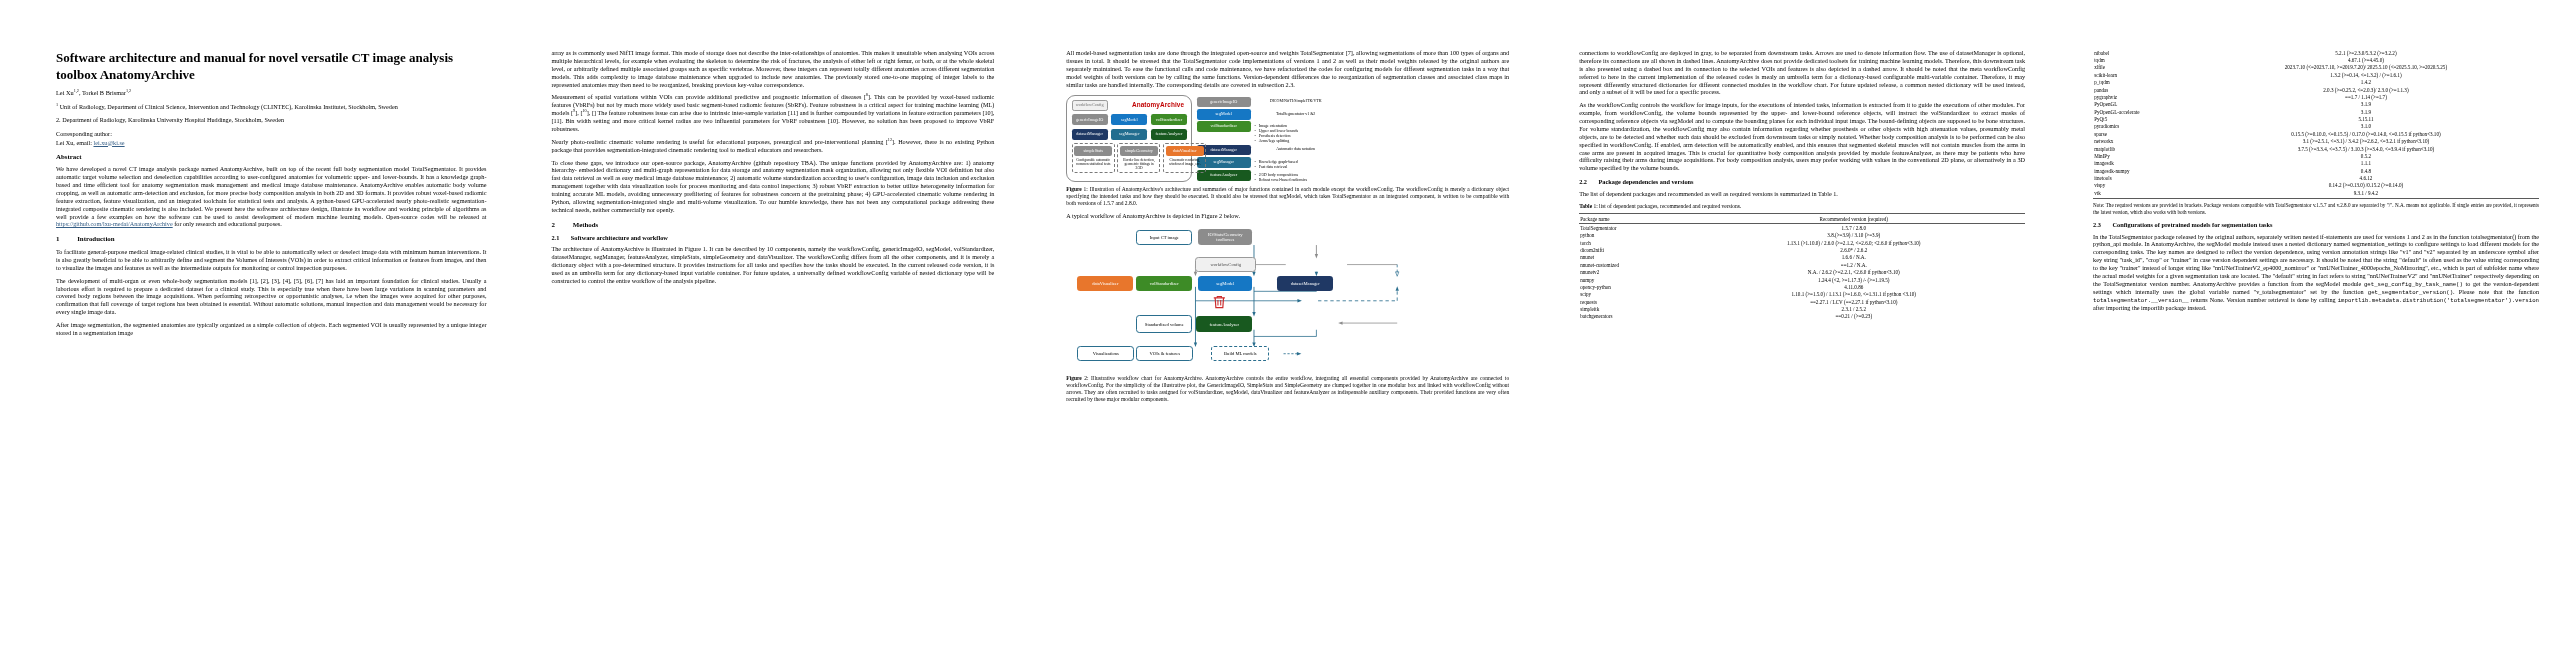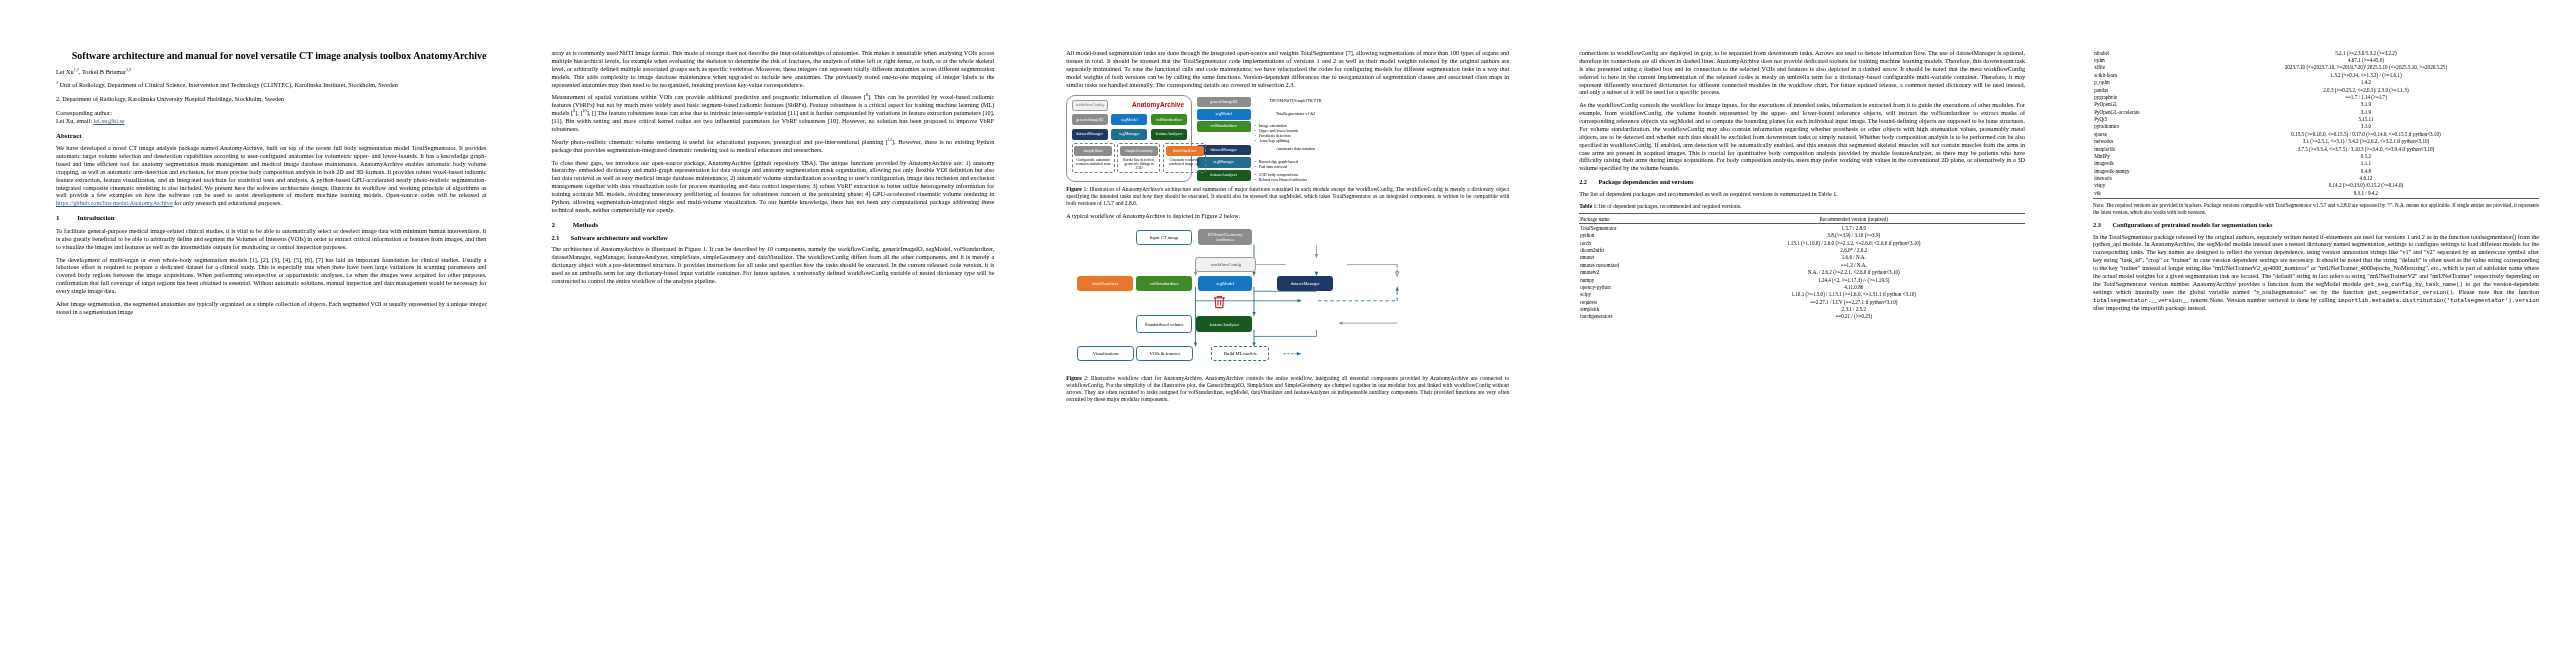--- a/index.html
+++ b/index.html
@@ -30,24 +30,24 @@
 
   p, .para {
     font-size:6.2px;
     line-height:1.27;
     text-align:justify;
     margin:0 0 5px 0;
     hyphens:auto;
   }
   .title {
     font-weight:bold;
-    font-size:10px;
+    font-size:13px;
     line-height:1.32;
     margin:0 0 6.1px 0;
-    text-align:right;
+    text-align:left;
   }
   .authors { font-size:6.3px; margin:0 0 6.1px 0; }
   .affil { font-size:6.2px; line-height:1.3; margin:0 0 5.6px 0; }
   .corr { font-size:6.2px; margin:0 0 1.7px 0; }
   .email { font-size:6.2px; margin:0 0 7.2px 0; }
   a.link { color:#355e86; text-decoration:underline; }
   sup { font-size:4.2px; vertical-align:super; line-height:0; }
   h2.sec {
     font-size:6.9px; font-weight:bold;
     margin:7.2px 0 5.6px 0;

